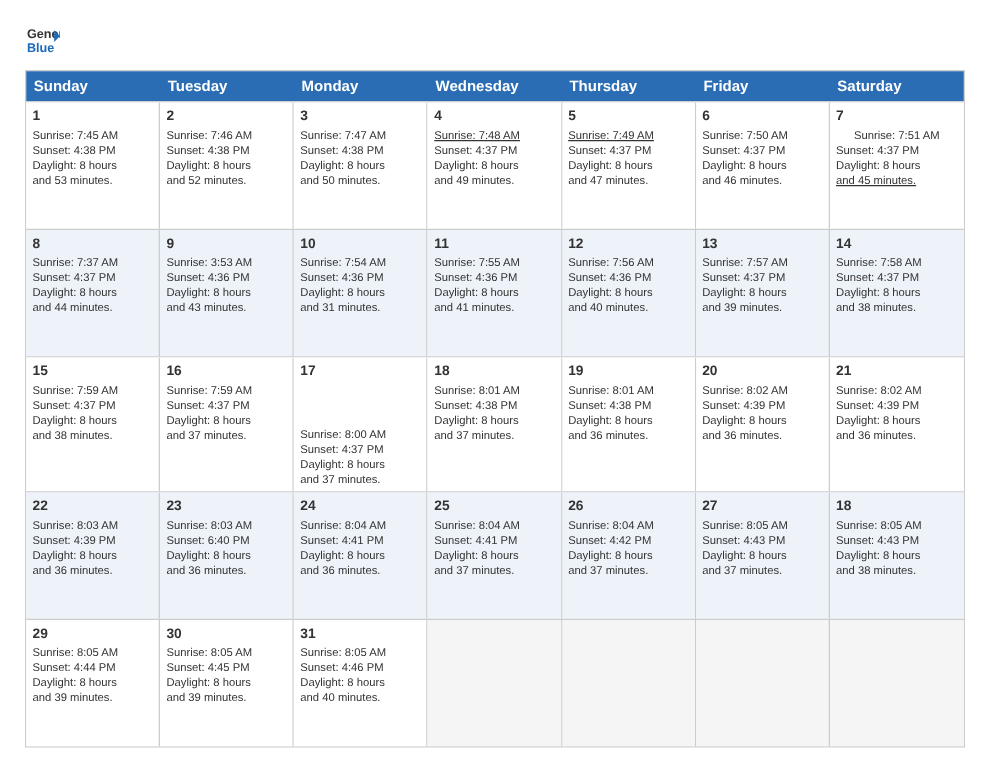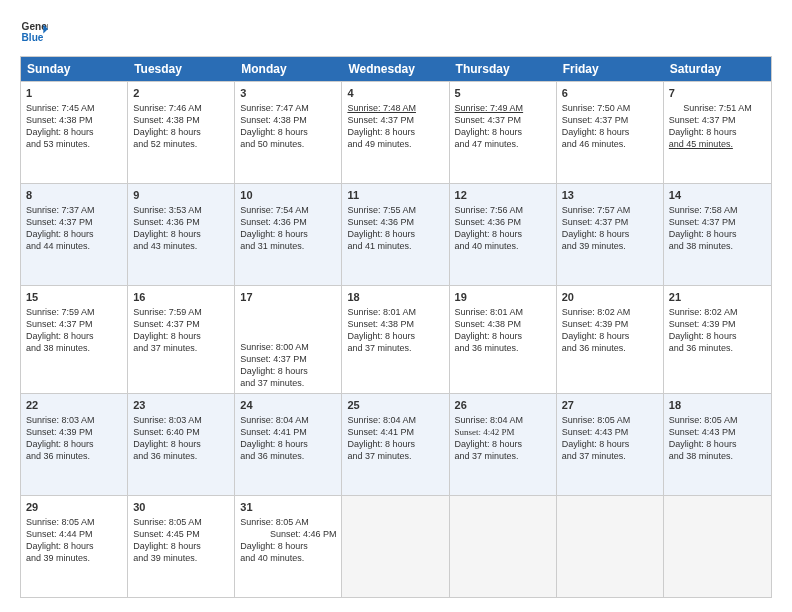--- a/index.html
+++ b/index.html
@@ -311,21 +311,21 @@
           <div class="cal-cell">
             <span class="day-num">25</span>
             <span style="display: block;">Sunrise: 8:04 AM</span>
             <span style="display: block;">Sunset: 4:41 PM</span>
             <span style="display: block;">Daylight: 8 hours</span>
             <span style="display: block;">and 37 minutes.</span>
           </div>
           <div class="cal-cell">
             <span class="day-num">26</span>
             <span style="display: block;">Sunrise: 8:04 AM</span>
-            <span style="display: block; font-family: Liberation Serif, serif;">Sunset: 4:42 PM</span>
+            <span style="display: block;">Sunset: 4:42 PM</span>
             <span style="display: block;">Daylight: 8 hours</span>
             <span style="display: block;">and 37 minutes.</span>
           </div>
           <div class="cal-cell">
             <span class="day-num">27</span>
             <span style="display: block;">Sunrise: 8:05 AM</span>
             <span style="display: block;">Sunset: 4:43 PM</span>
             <span style="display: block;">Daylight: 8 hours</span>
             <span style="display: block;">and 37 minutes.</span>
           </div>
@@ -348,21 +348,21 @@
           <div class="cal-cell">
             <span class="day-num">30</span>
             <span style="display: block;">Sunrise: 8:05 AM</span>
             <span style="display: block;">Sunset: 4:45 PM</span>
             <span style="display: block;">Daylight: 8 hours</span>
             <span style="display: block;">and 39 minutes.</span>
           </div>
           <div class="cal-cell">
             <span class="day-num">31</span>
             <span style="display: block;">Sunrise: 8:05 AM</span>
-            <span style="display: block; text-align: right;">Sunset: 4:46 PM</span>
+            <span style="display: block;">Sunset: 4:46 PM</span>
             <span style="display: block;">Daylight: 8 hours</span>
             <span style="display: block;">and 40 minutes.</span>
           </div>
           <div class="cal-cell empty"></div>
           <div class="cal-cell empty"></div>
           <div class="cal-cell empty"></div>
           <div class="cal-cell empty"></div>
         </div>
       </div>
   </div>

